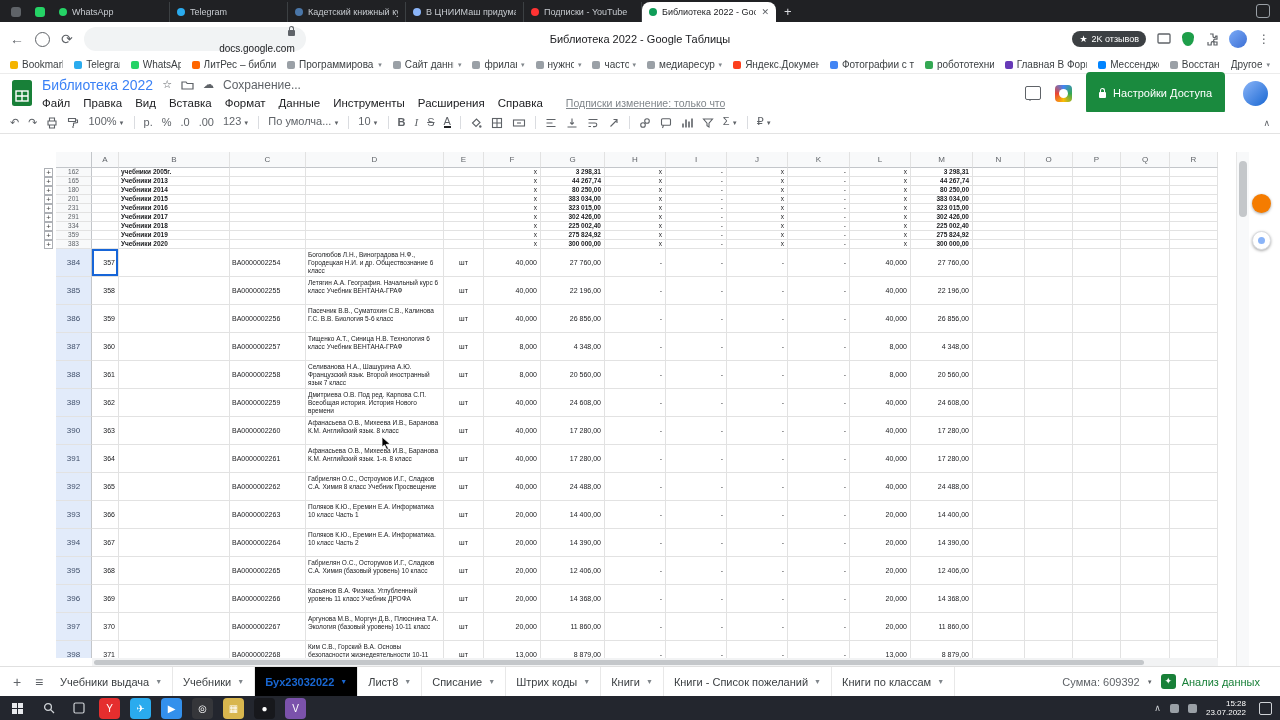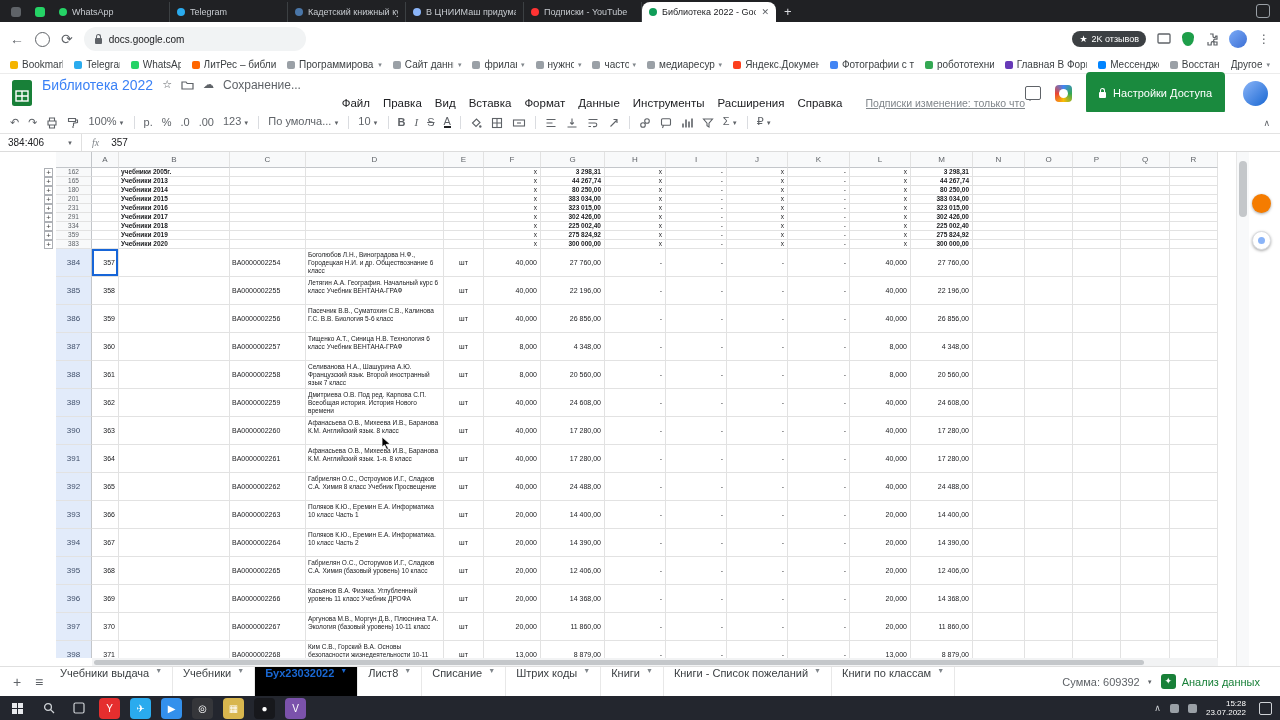--- a/index.html
+++ b/index.html
@@ -20,22 +20,22 @@
   .btab .x{font-size:9px;color:#5f6368;display:none;}
   .btab.active .x{display:block;}
   .newtab{color:#dadce0;font-size:13px;margin:0 8px 3px;}
   .tsright{margin-left:auto;margin-bottom:4px;margin-right:10px;width:12px;height:12px;
            border:1px solid #9aa0a6;border-radius:3px;}
 
   
   .addrbar{top:22px;height:34px;background:#fff;display:flex;align-items:center;padding:0 10px;gap:11px;}
   .navic{color:#5f6368;font-size:14px;line-height:14px;}
   .circ{width:13px;height:13px;border:1.4px solid #5f6368;border-radius:50%;}
-  .omni{height:24px;background:#f1f3f4;border-radius:12px;display:flex;align-items:center;
-        padding:0 11px;gap:7px;width:200px;}
+  .omni{height:24px;background:#f1f3f4;border-radius:12px;display:flex;align-items:flex-end;
+        padding:0 11px;gap:7px;width:200px;flex-direction:column;}
   .lock{width:7px;height:6px;background:#5f6368;border-radius:1px;position:relative;margin-top:3px;flex:none;}
   .lock:before{content:"";position:absolute;top:-4px;left:1px;width:3px;height:4px;
         border:1.4px solid #5f6368;border-bottom:none;border-radius:3px 3px 0 0;}
   .url{font-size:10px;color:#202124;}
   .wintitle{position:absolute;left:320px;right:320px;top:22px;height:34px;display:flex;
         align-items:center;justify-content:center;font-size:11px;color:#202124;pointer-events:none;}
   .sp{flex:1;}
   .reviews{background:#3c4043;color:#fff;font-size:9px;height:16px;border-radius:8px;
         display:flex;align-items:center;gap:4px;padding:0 7px;white-space:nowrap;}
   .shield{width:12px;height:14px;background:#1e9e4a;border-radius:50% 50% 50% 50%/32% 32% 62% 62%;}
@@ -51,21 +51,21 @@
   .bm.folder:after{content:"▾";color:#80868b;font-size:7px;}
   .bm-other{margin-left:auto;flex:none;}
 
   
   .sheethead{top:74px;height:38px;background:#fff;display:flex;align-items:center;padding:0 12px;}
   .headmain{margin-left:10px;flex:1;min-width:0;}
   .hrow1{display:flex;align-items:center;gap:9px;height:19px;}
   .doctitle{font-size:14px;color:#3b82f6;}
   .hic{color:#5f6368;font-size:11px;line-height:11px;}
   .savetxt{font-size:12px;color:#5f6368;}
-  .hrow2{display:flex;align-items:center;gap:13px;font-size:11.5px;color:#202124;height:17px;justify-content:flex-end;}
+  .hrow2{display:flex;align-items:center;gap:13px;font-size:11.5px;color:#202124;height:17px;}
   .menuitem{white-space:nowrap;}
   .lastedit{font-size:10.5px;color:#80868b;text-decoration:underline;margin-left:10px;white-space:nowrap;
         overflow:hidden;}
   .headright{display:flex;align-items:center;gap:14px;flex:none;}
   .cbubble{width:14px;height:12px;border:1.4px solid #5f6368;border-radius:2px;position:relative;}
   .cbubble:after{content:"";position:absolute;left:2px;bottom:-4px;border:2.5px solid transparent;
         border-top-color:#5f6368;}
   .present{width:17px;height:17px;border-radius:4px;
         background:conic-gradient(#4285f4,#34a853,#fbbc04,#ea4335,#4285f4);position:relative;}
   .present:after{content:"";position:absolute;inset:4px;background:#fff;border-radius:50%;}
@@ -142,21 +142,21 @@
   .bub{position:absolute;width:19px;height:19px;border-radius:50%;box-shadow:0 1px 3px rgba(0,0,0,.35);}
   .bub1{left:1252px;top:194px;background:#f57c00;}
   .bub2{left:1252px;top:231px;background:#fff;border:1px solid #dadce0;box-sizing:border-box;}
   .bub2:after{content:"";position:absolute;inset:5px;border-radius:50%;background:#8ab4f8;}
   .cursor{position:absolute;left:381px;top:436px;pointer-events:none;}
 
   
   .sheettabs{top:666px;height:30px;background:#fff;border-top:1px solid #e0e0e0;display:flex;
         align-items:center;padding:0 6px;font-size:11px;color:#3c4043;}
   .stbtn{width:22px;text-align:center;color:#5f6368;font-size:14px;flex:none;}
-  .stab{display:flex;align-items:flex-start;gap:6px;padding:0 10px;height:29px;border-right:1px solid #e8e8e8;
+  .stab{display:flex;align-items:center;gap:6px;padding:0 10px;height:29px;border-right:1px solid #e8e8e8;
         white-space:nowrap;flex:none;}
   .stab .sarr{font-size:7px;color:#80868b;}
   .stab.active{background:#000000;color:#1967d2;font-weight:bold;}
   .stab.active .sarr{color:#1967d2;}
   .stright{margin-left:auto;display:flex;align-items:center;gap:8px;padding-right:14px;flex:none;}
   .sumbox{display:flex;align-items:center;gap:5px;color:#5f6368;}
   .explore{display:flex;align-items:center;gap:6px;color:#188038;}
   .expic{width:15px;height:15px;border-radius:3px;background:#188038;color:#fff;font-size:9px;
         line-height:15px;text-align:center;}
 
@@ -237,20 +237,21 @@
     <svg class="tbsvg" width="14" height="12" viewBox="0 0 14 12">
         <rect x="1" y="1" width="12" height="9" rx="1" fill="none" stroke="#5f6368" stroke-width="1.3"></rect>
       </svg>
     <span class="shield"></span>
     <svg class="tbsvg" width="13" height="13" viewBox="0 0 13 13">
         <path d="M5 1h3v2.2a1.4 1.4 0 102.8 0H12v3h-2a1.4 1.4 0 100 2.8h2V12H9v-2a1.4 1.4 0 10-2.8 0v2H3V9" fill="none" stroke="#5f6368" stroke-width="1.2"></path>
       </svg>
     <span class="avatar"></span>
     <span class="kebab">⋮</span>
   </div>
+  <div class="wintitle">Библиотека 2022 - Google Таблицы</div>
 
   <div class="band bookmarks">
     <div class="bm">
         <span class="dot" style="background: rgb(244, 180, 0);"></span>
         <span class="bmtxt">Bookmarks</span>
       </div>
       <div class="bm">
         <span class="dot" style="background: rgb(42, 171, 238);"></span>
         <span class="bmtxt">Telegram</span>
       </div>
@@ -420,28 +421,20 @@
       </svg>
     <svg class="tbsvg" width="12" height="12" viewBox="0 0 12 12">
         <path d="M1.5 2h9L7 6.2V10L5 8.8V6.2z" fill="none" stroke="#5f6368" stroke-width="1.1"></path>
       </svg>
     <span class="ti"><span>Σ</span><span class="caret">▼</span></span>
     <span class="tdiv"></span>
     <span class="ti"><span>₽</span><span class="caret">▼</span></span>
     <span class="collapse">∧</span>
   </div>
 
-  <div class="band fxbar">
-    <div class="namebox">
-      <span>384:406</span>
-      <span class="caret">▼</span>
-    </div>
-    <span class="fxsym">fx</span>
-    <span class="fval">357</span>
-  </div>
 
   <div class="gridwrap">
     <div class="grow ghead">
       <div class="gutter"></div>
       <div class="rowhead corner"></div>
       <div class="cell cA">A</div>
       <div class="cell cB">B</div>
       <div class="cell cC">C</div>
       <div class="cell cD">D</div>
       <div class="cell cE">E</div>

